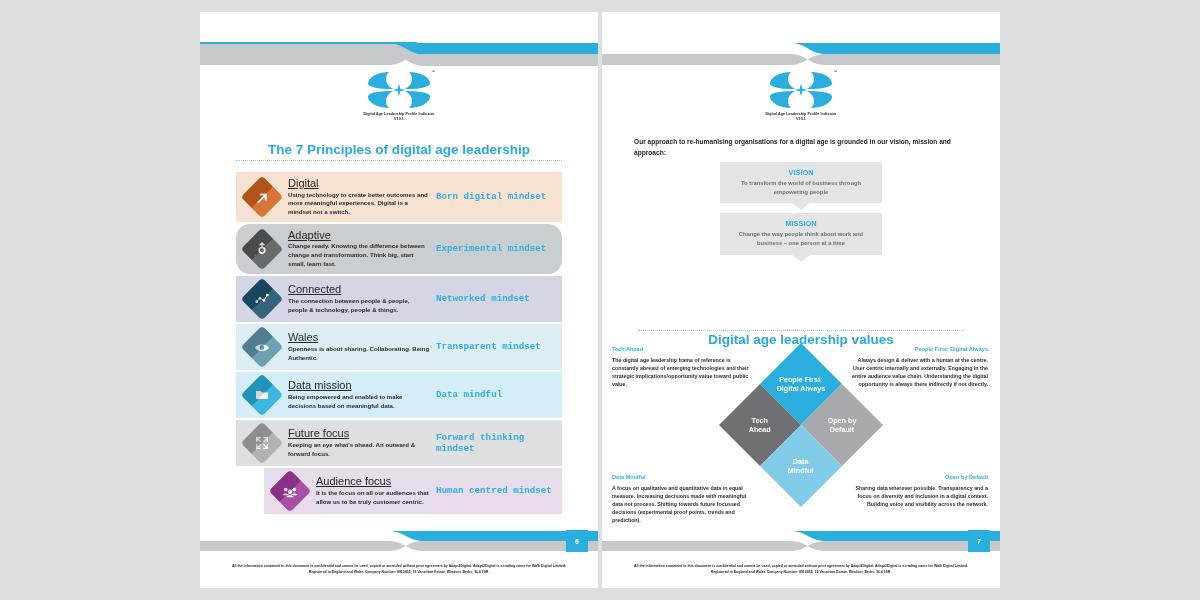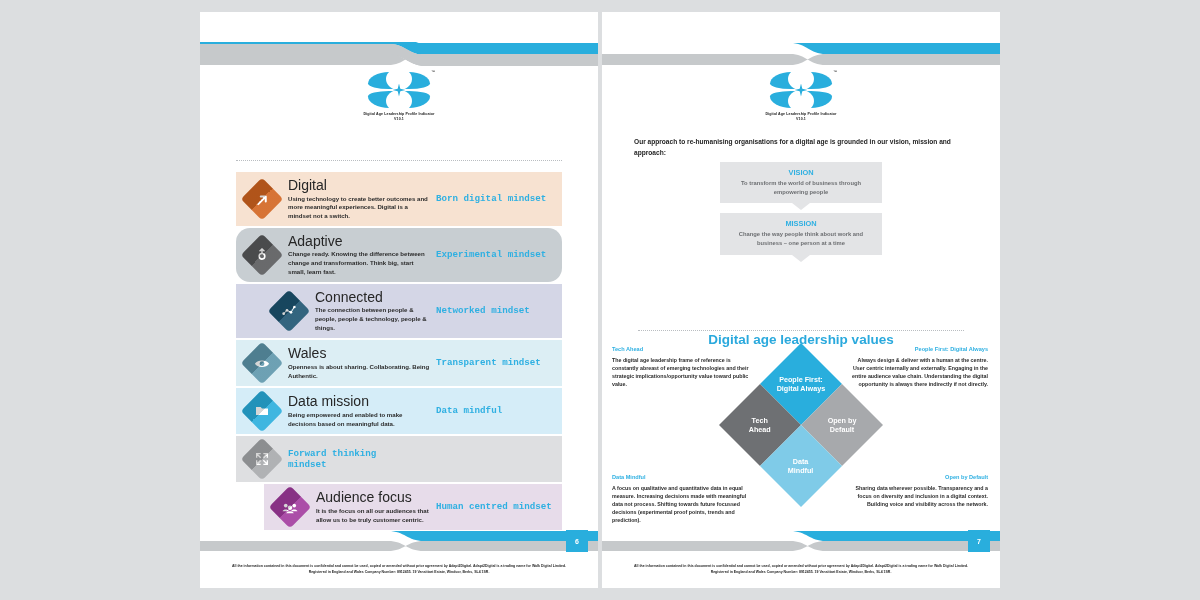--- a/index.html
+++ b/index.html
@@ -77,21 +77,21 @@
     display: flex; align-items: center;
     min-height: 46px; margin-bottom: 2px; padding: 5px 0;
   }
   .prow .ico { width: 52px; flex: 0 0 52px; display: flex; justify-content: center; }
   .prow .txt { flex: 1 1 auto; padding-right: 6px; }
   .prow .mind {
     flex: 0 0 126px; color: #2fb0e2; font-size: 9.2px; font-weight: bold;
     line-height: 1.2;
     font-family: Liberation Mono, monospace;
   }
-  .ptitle { font-size: 14px; color: #262626; margin-bottom: 1.5px; }
+  .ptitle { font-size: 11px; color: #262626; margin-bottom: 1.5px; text-decoration: underline; }
   .pdesc  { font-size: 6.1px; color: #2b2b2b; line-height: 1.45; font-weight: bold; }
 
   .diamond-ico {
     width: 30px; height: 30px; position: relative;
     transform: rotate(45deg); border-radius: 4px;
     display: flex; align-items: center; justify-content: center;
   }
   .diamond-ico .glyph {
     transform: rotate(-45deg);
     color: #fff; font-size: 13px; line-height: 1;
@@ -174,20 +174,21 @@
         <div class="logo-cap2"></div>
         <div class="logo-star"></div>
         <div class="logo-tm">™</div>
       </div>
       <div class="logo-text">
         <div>Digital Age Leadership Profile Indicator</div>
         <div>V10.1</div>
       </div>
     </div>
 
+    <div class="h-section" style="top:130px;">The 7 Principles of digital age leadership</div>
     <div class="h-rule" style="left:36px; right:36px; top:148px;"></div>
 
     <div class="principles">
         <div class="prow" style="background: rgb(247, 226, 209);">
           <div class="ico">
             <div class="diamond-ico" style="background: rgb(210, 100, 31);">
               <div class="glyph">
                 <svg width="15" height="15" viewBox="0 0 24 24">
                   <path d="M6 19 L16 9 M10 7 H18 V15" stroke="#fff" stroke-width="3.2" fill="none" stroke-linecap="round" stroke-linejoin="round"></path>
                 </svg>
@@ -210,21 +211,21 @@
                 </svg>
               </div>
             </div>
           </div>
           <div class="txt">
             <div class="ptitle">Adaptive</div>
             <div class="pdesc">Change ready. Knowing the difference between change and transformation. Think big, start small, learn fast.</div>
           </div>
           <div class="mind">Experimental mindset</div>
         </div>
-        <div class="prow" style="background: rgb(212, 214, 230); padding-left: 27px;">
+        <div class="prow" style="background: rgb(212, 214, 230);">
           <div class="ico">
             <div class="diamond-ico" style="background: rgb(28, 83, 112);">
               <div class="glyph">
                 <svg width="16" height="16" viewBox="0 0 24 24">
                   <path d="M4 16 L9 11 L15 14 L20 6" stroke="#fff" stroke-width="1.5" fill="none"></path>
                   <circle cx="4" cy="16" r="2" fill="#fff"></circle>
                   <circle cx="9" cy="11" r="2" fill="#fff"></circle>
                   <circle cx="15" cy="14" r="2" fill="#fff"></circle>
                   <circle cx="20" cy="6" r="2" fill="#fff"></circle>
                 </svg>
@@ -278,20 +279,24 @@
                   <g stroke="#fff" stroke-width="2" fill="#fff">
                     <path d="M4 10 V4 H10 M4 4 L10 10" fill="none"></path>
                     <path d="M20 10 V4 H14 M20 4 L14 10" fill="none"></path>
                     <path d="M4 14 V20 H10 M4 20 L10 14" fill="none"></path>
                     <path d="M20 14 V20 H14 M20 20 L14 14" fill="none"></path>
                   </g>
                 </svg>
               </div>
             </div>
           </div>
+          <div class="txt">
+            <div class="ptitle">Future focus</div>
+            <div class="pdesc">Keeping an eye what's ahead. An outward &amp; forward focus.</div>
+          </div>
           <div class="mind">Forward thinking mindset</div>
         </div>
         <div class="prow" style="background: rgb(231, 220, 234); margin-left: 28px;">
           <div class="ico">
             <div class="diamond-ico" style="background: rgb(162, 58, 158);">
               <div class="glyph">
                 <svg width="17" height="17" viewBox="0 0 24 24">
                   <circle cx="6" cy="9" r="2.6" fill="#fff"></circle>
                   <circle cx="18" cy="9" r="2.6" fill="#fff"></circle>
                   <circle cx="12" cy="12" r="3.1" fill="#fff"></circle>

